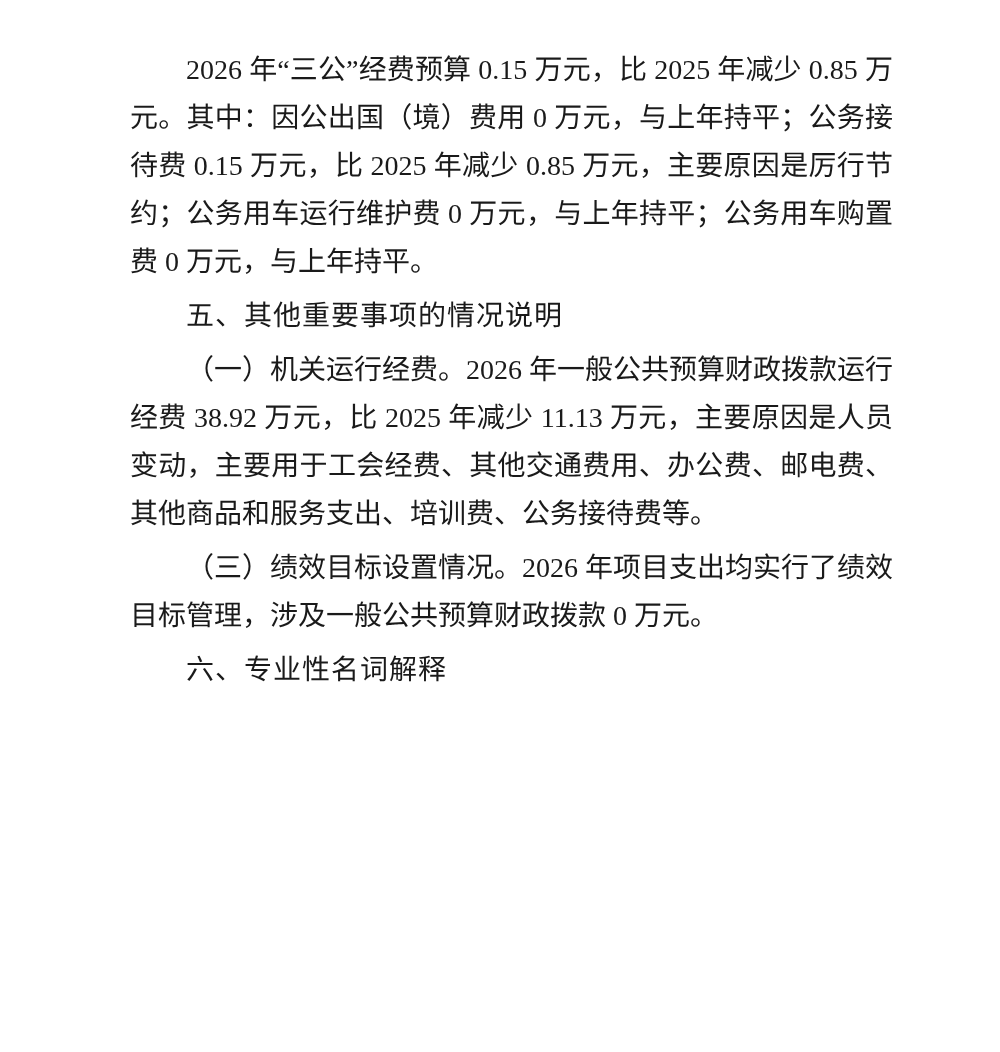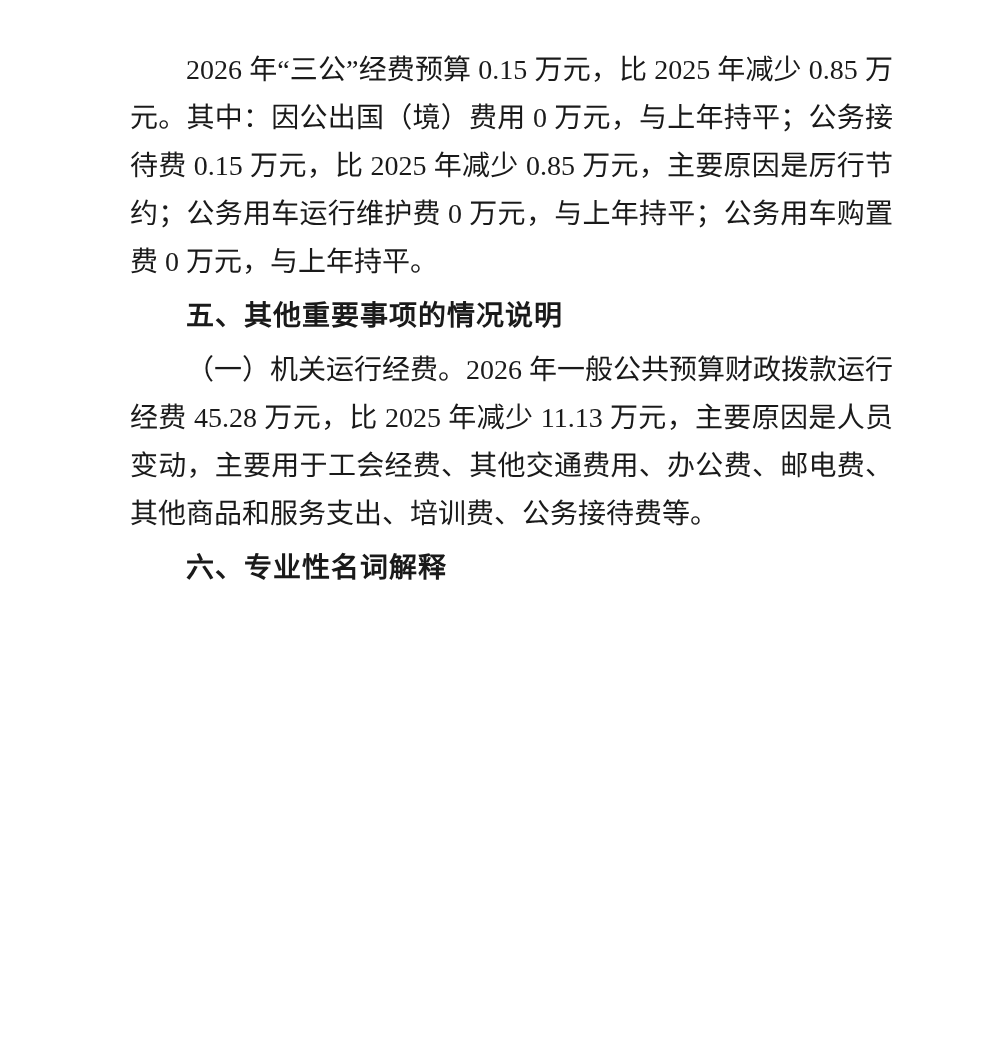--- a/index.html
+++ b/index.html
@@ -23,28 +23,29 @@
   .doc p {
     font-size: 28px;
     line-height: 48px;
     text-align: justify;
     text-indent: 2em;
     margin: 0 0 6px 0;
     word-break: break-all;
   }
   .doc p.heading {
     font-family: "Liberation Sans", "DejaVu Sans", sans-serif;
-    font-weight: bold;
+    font-weight: normal;
     text-align: left;
     letter-spacing: 1px;
   }
 </style>
 </head>
 <body>
 
 <div class="page">
   <div class="doc">
     <p>2026 年“三公”经费预算 0.15 万元，比 2025 年减少 0.85 万元。其中：因公出国（境）费用 0 万元，与上年持平；公务接待费 0.15 万元，比 2025 年减少 0.85 万元，主要原因是厉行节约；公务用车运行维护费 0 万元，与上年持平；公务用车购置费 0 万元，与上年持平。</p>
     <p class="heading">五、其他重要事项的情况说明</p>
-    <p>（一）机关运行经费。2026 年一般公共预算财政拨款运行经费 45.28 万元，比 2025 年减少 11.13 万元，主要原因是人员变动，主要用于工会经费、其他交通费用、办公费、邮电费、其他商品和服务支出、培训费、公务接待费等。</p>
+    <p>（一）机关运行经费。2026 年一般公共预算财政拨款运行经费 38.92 万元，比 2025 年减少 11.13 万元，主要原因是人员变动，主要用于工会经费、其他交通费用、办公费、邮电费、其他商品和服务支出、培训费、公务接待费等。</p>
+    <p>（三）绩效目标设置情况。2026 年项目支出均实行了绩效目标管理，涉及一般公共预算财政拨款 0 万元。</p>
     <p class="heading">六、专业性名词解释</p>
   </div>
 </div>
 
 </body></html>

